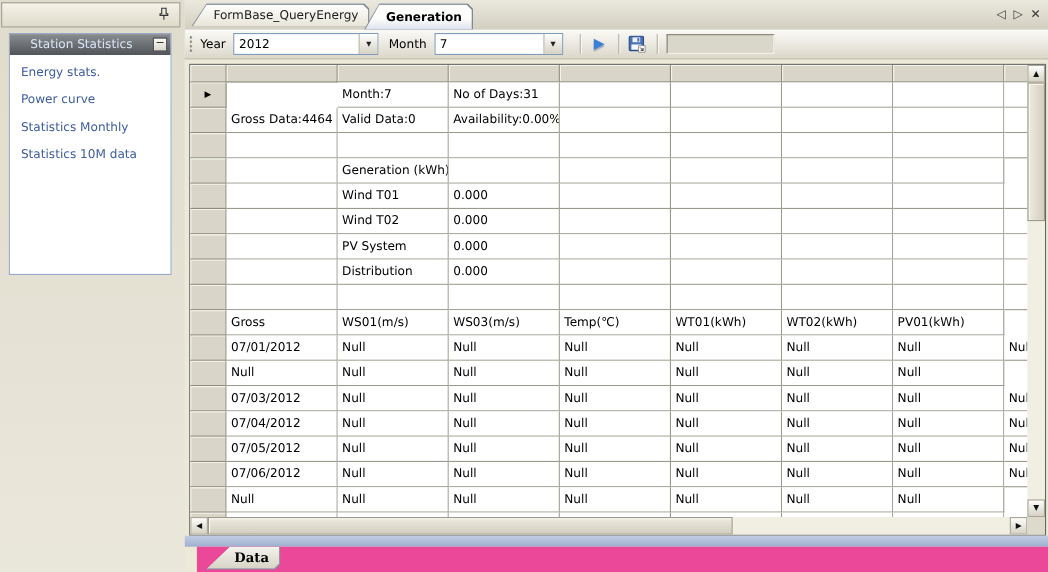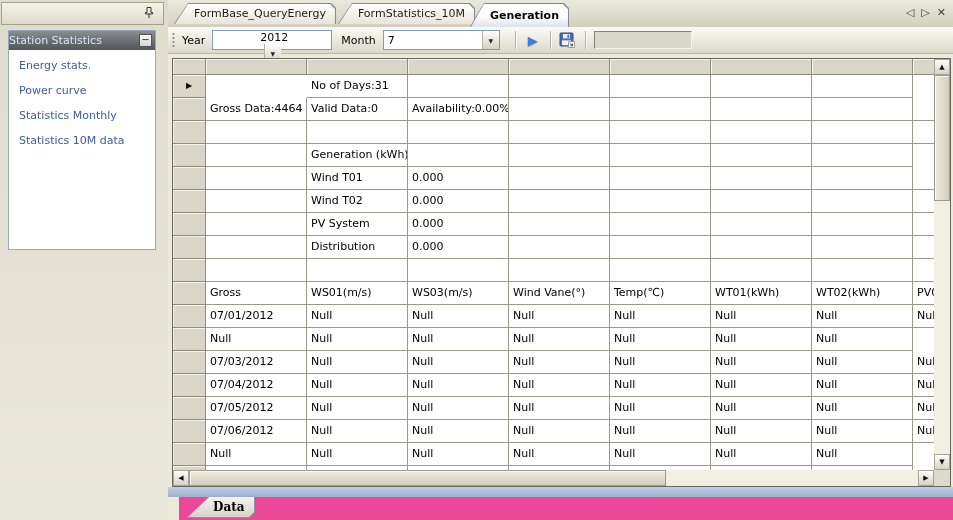--- a/index.html
+++ b/index.html
@@ -14,21 +14,21 @@
   .left-pane{position:absolute;left:0;top:0;width:168px;height:520px;
     background:linear-gradient(#DFDCCD,#EAE7DB);}
   .pin-bar{position:absolute;left:1px;top:2px;width:161px;height:21px;
     border:1px solid #A5A293;background:linear-gradient(#F5F3E9,#DEDBCA);}
   .pin-ico{position:absolute;right:7px;top:3px;width:14px;height:14px;cursor:pointer;}
   .panel{position:absolute;left:8px;top:30px;width:148px;height:220px;
     background:#FFFFFF;border:1px solid #96A8C6;box-sizing:border-box;}
   .panel-header{height:19px;display:flex;align-items:center;
     background:linear-gradient(#8A8D90,#515458);
     color:#D8E5F8;font-size:11px;position:relative;}
-  .panel-title{flex:1;text-align:left;}
+  .panel-title{flex:1;text-align:center;}
   .collapse-btn{width:13px;height:13px;margin-right:3px;flex:none;
     background:linear-gradient(#FBFAF6,#D9D6C8);border:1px solid #50545A;
     color:#222;font-size:10px;line-height:10px;text-align:center;cursor:pointer;box-sizing:border-box;}
   .panel-body{padding:9px 4px 0 10px;}
   .side-link{color:#3E5C9E;margin-bottom:12px;cursor:pointer;white-space:nowrap;}
 
   
   .right-pane{position:absolute;left:168px;top:0;width:785px;height:520px;background:#ECE9D8;}
 
   
@@ -59,21 +59,21 @@
   .grip{width:3px;height:16px;margin-right:7px;flex:none;
     background-image:radial-gradient(circle,#8F8C7C 1px,transparent 1.2px);
     background-size:3px 4px;}
   .tb-label{margin-right:7px;flex:none;}
   .combo{height:20px;background:#fff;border:1px solid #7F9DB9;box-sizing:border-box;
     display:flex;align-items:center;margin-right:9px;flex:none;cursor:pointer;}
   .combo .val{flex:1;padding-left:4px;}
   .combo .btn{width:16px;height:18px;flex:none;border-left:1px solid #B5B2A3;
     background:linear-gradient(#FEFEFE,#D5D2C4);
     display:flex;align-items:center;justify-content:center;font-size:6px;color:#222;}
-  .combo-year{width:120px;flex-direction:column;}
+  .combo-year{width:132px;}
   .combo-month{width:117px;}
   .tool-sep{width:1px;height:18px;background:#B5B2A3;box-shadow:1px 0 0 #FBFAF4;margin:0 6px;flex:none;}
   .tool-btn{width:22px;height:22px;flex:none;display:flex;align-items:center;justify-content:center;cursor:pointer;}
   .play-glyph{color:#3E7FD6;font-size:13px;text-shadow:0 1px 1px rgba(30,60,120,.35);}
   .tool-input{width:98px;height:18px;flex:none;margin-left:2px;
     background:#D9D6CA;border:1px solid;border-color:#848275 #F4F3EA #F4F3EA #848275;
     font:inherit;padding:0 3px;color:#000;box-sizing:border-box;}
 
   
   .gridbox{position:absolute;left:4px;top:58px;width:779px;height:429px;box-sizing:border-box;
@@ -156,25 +156,20 @@
 
 <div class="right-pane">
 
   <div class="tabstrip">
     <div id="tabs-container" style="display:flex;">
         <div class="tab">
           <div class="shape"></div>
           <div class="shape-in"></div>
           <span class="tab-label">FormBase_QueryEnergy</span>
         </div>
-        <div class="tab">
-          <div class="shape"></div>
-          <div class="shape-in"></div>
-          <span class="tab-label">FormStatistics_10M</span>
-        </div>
         <div class="tab active">
           <div class="shape"></div>
           <div class="shape-in"></div>
           <span class="tab-label">Generation</span>
         </div>
       </div>
   </div>
   <div class="tab-nav">
     <span>◁</span>
     <span>▷</span>
@@ -226,20 +221,21 @@
           <div class="colhead-cell"></div>
           <div class="colhead-cell"></div>
           <div class="colhead-cell"></div>
         </div>
       <div id="grid-rows">
           <div class="grid-row">
             <div class="rowhead">
               <span class="rowarrow">▶</span>
             </div>
             <div class="cell sel">Year:2012</div>
+            <div class="cell">Month:7</div>
             <div class="cell">No of Days:31</div>
             <div class="cell"></div>
             <div class="cell"></div>
             <div class="cell"></div>
             <div class="cell"></div>
             <div class="cell"></div>
           </div>
           <div class="grid-row">
             <div class="rowhead"></div>
             <div class="cell">Gross Data:4464</div>
@@ -325,21 +321,20 @@
             <div class="cell"></div>
             <div class="cell"></div>
             <div class="cell"></div>
             <div class="cell"></div>
           </div>
           <div class="grid-row">
             <div class="rowhead"></div>
             <div class="cell">Gross</div>
             <div class="cell">WS01(m/s)</div>
             <div class="cell">WS03(m/s)</div>
-            <div class="cell">Wind Vane(°)</div>
             <div class="cell">Temp(℃)</div>
             <div class="cell">WT01(kWh)</div>
             <div class="cell">WT02(kWh)</div>
             <div class="cell">PV01(kWh)</div>
           </div>
           <div class="grid-row">
             <div class="rowhead"></div>
             <div class="cell">07/01/2012</div>
             <div class="cell">Null</div>
             <div class="cell">Null</div>

